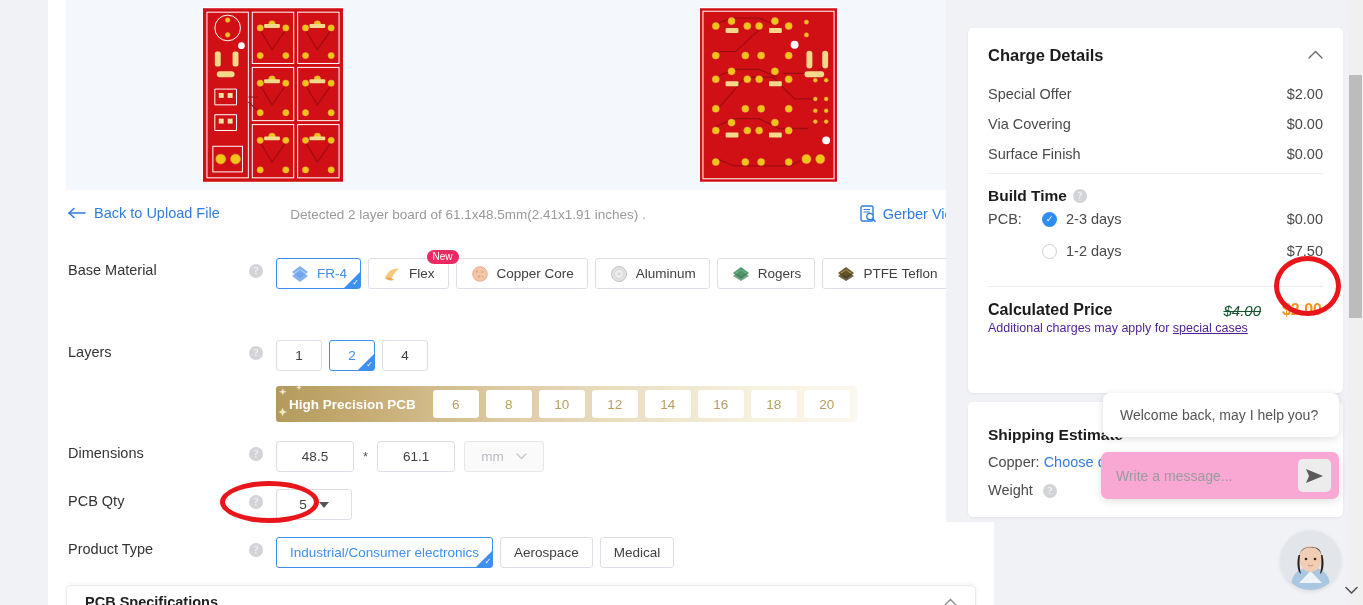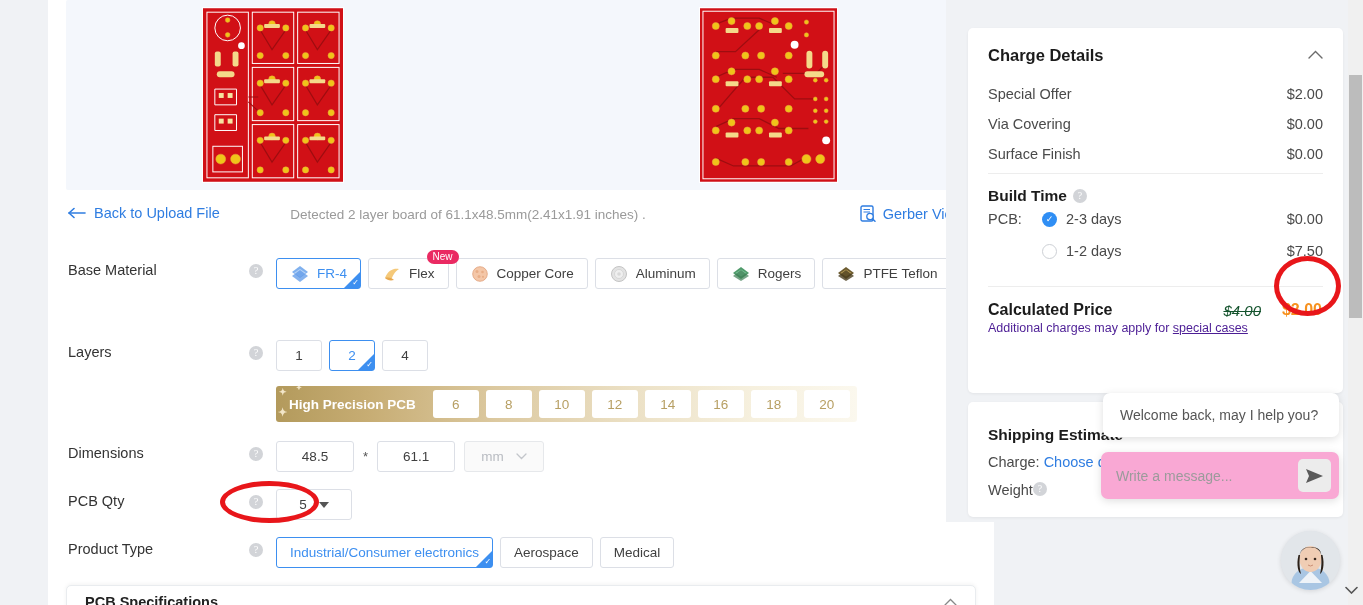--- a/index.html
+++ b/index.html
@@ -236,21 +236,21 @@
     background: #2f8ef4; color: #fff;
     border: none; border-radius: 27px;
     font-size: 19px; font-weight: bold; letter-spacing: .5px;
     font-family: "Liberation Sans", sans-serif;
     cursor: pointer;
   }
 
   .ship-head { position: absolute; left: 20px; top: 24px; font-size: 15.5px; font-weight: bold; color: #1b1b1b; }
   .ship-charge { position: absolute; left: 20px; top: 52px; font-size: 14.5px; color: #4a4a4a; }
   .ship-charge a { color: #2f7de1; text-decoration: none; cursor: pointer; }
-  .ship-weight { position: absolute; left: 20px; top: 80px; font-size: 14.5px; color: #4a4a4a; display: flex; align-items: flex-start; gap: 0; }
+  .ship-weight { position: absolute; left: 20px; top: 80px; font-size: 14.5px; color: #4a4a4a; display: flex; align-items: flex-end; gap: 10px; }
 
   
   .chat-bubble {
     position: absolute; left: 1103px; top: 393px;
     width: 236px; height: 44px;
     background: #fff; border-radius: 7px;
     box-shadow: 0 2px 9px rgba(0,0,0,.13);
     display: flex; align-items: center; padding: 0 17px;
     font-size: 14px; color: #555; z-index: 30;
   }
@@ -669,21 +669,21 @@
         <span>Additional charges may apply for </span><u>special cases</u>
       </div>
       <div class="price-old">$4.00</div>
       <div class="price-new">$2.00</div>
 
     </div>
 
     <div class="card card-ship">
       <div class="ship-head">Shipping Estimate</div>
       <div class="ship-charge">
-        <span>Charge:</span>
+        <span>Copper:</span>
         <a>Choose destination</a>
       </div>
       <div class="ship-weight">
         <span>Weight</span>
         <span class="build-help">?</span>
       </div>
     </div>
   </div>
 
   <div class="annot-ellipse" style="left:1274px; top:256px; width:67px; height:60px;"></div>

